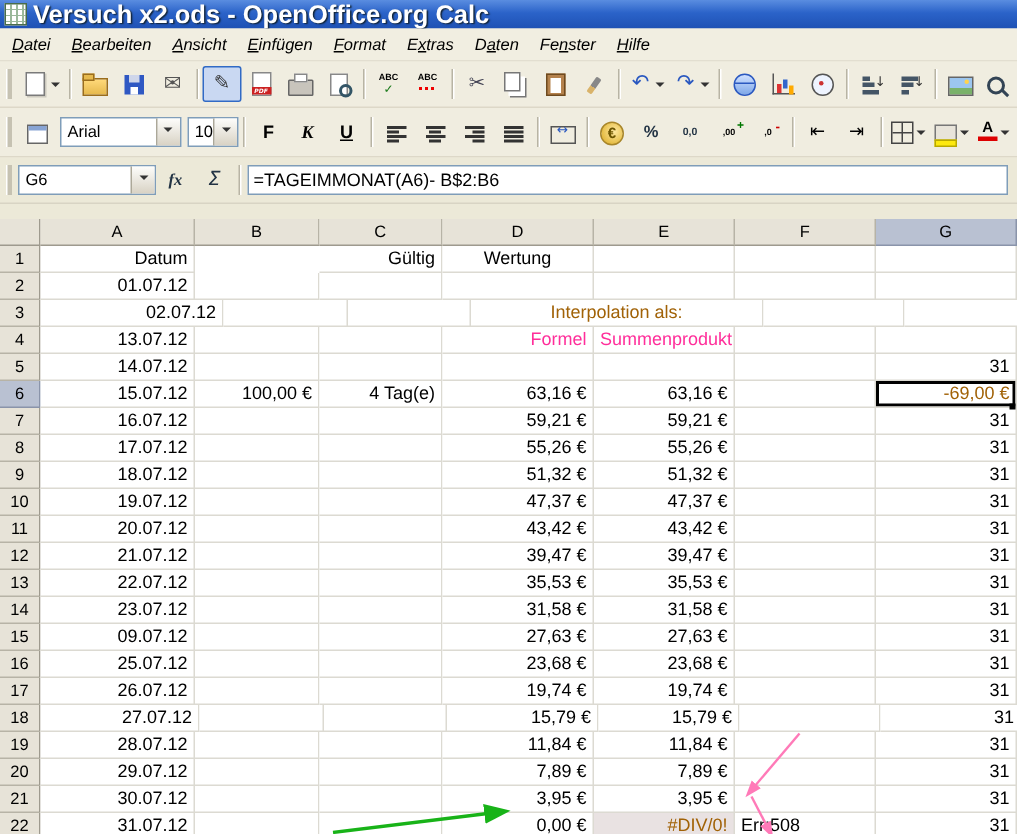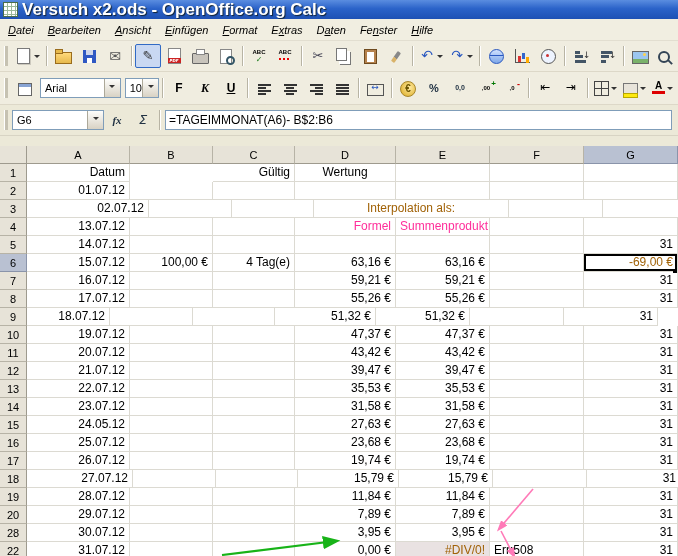--- a/index.html
+++ b/index.html
@@ -425,21 +425,21 @@
           <span class="cell" style="width: 103px;">17.07.12</span>
           <span class="cell" style="width: 83px;"></span>
           <span class="cell" style="width: 82px;"></span>
           <span class="cell" style="width: 101px;">55,26 €</span>
           <span class="cell" style="width: 94px;">55,26 €</span>
           <span class="cell" style="width: 94px;"></span>
           <span class="cell" style="width: 94px;">31</span>
         </div>
         <div class="grow">
           <span class="rowhdr">9</span>
-          <span class="cell" style="width: 83px;">18.07.12</span>
+          <span class="cell" style="width: 103px;">18.07.12</span>
           <span class="cell" style="width: 83px;"></span>
           <span class="cell" style="width: 82px;"></span>
           <span class="cell" style="width: 101px;">51,32 €</span>
           <span class="cell" style="width: 94px;">51,32 €</span>
           <span class="cell" style="width: 94px;"></span>
           <span class="cell" style="width: 94px;">31</span>
         </div>
         <div class="grow">
           <span class="rowhdr">10</span>
           <span class="cell" style="width: 103px;">19.07.12</span>
@@ -485,21 +485,21 @@
           <span class="cell" style="width: 103px;">23.07.12</span>
           <span class="cell" style="width: 83px;"></span>
           <span class="cell" style="width: 82px;"></span>
           <span class="cell" style="width: 101px;">31,58 €</span>
           <span class="cell" style="width: 94px;">31,58 €</span>
           <span class="cell" style="width: 94px;"></span>
           <span class="cell" style="width: 94px;">31</span>
         </div>
         <div class="grow">
           <span class="rowhdr">15</span>
-          <span class="cell" style="width: 103px;">24.05.12</span>
+          <span class="cell" style="width: 103px;">09.07.12</span>
           <span class="cell" style="width: 83px;"></span>
           <span class="cell" style="width: 82px;"></span>
           <span class="cell" style="width: 101px;">27,63 €</span>
           <span class="cell" style="width: 94px;">27,63 €</span>
           <span class="cell" style="width: 94px;"></span>
           <span class="cell" style="width: 94px;">31</span>
         </div>
         <div class="grow">
           <span class="rowhdr">16</span>
           <span class="cell" style="width: 103px;">25.07.12</span>
@@ -544,21 +544,21 @@
           <span class="rowhdr">20</span>
           <span class="cell" style="width: 103px;">29.07.12</span>
           <span class="cell" style="width: 83px;"></span>
           <span class="cell" style="width: 82px;"></span>
           <span class="cell" style="width: 101px;">7,89 €</span>
           <span class="cell" style="width: 94px;">7,89 €</span>
           <span class="cell" style="width: 94px;"></span>
           <span class="cell" style="width: 94px;">31</span>
         </div>
         <div class="grow">
-          <span class="rowhdr">28</span>
+          <span class="rowhdr">21</span>
           <span class="cell" style="width: 103px;">30.07.12</span>
           <span class="cell" style="width: 83px;"></span>
           <span class="cell" style="width: 82px;"></span>
           <span class="cell" style="width: 101px;">3,95 €</span>
           <span class="cell" style="width: 94px;">3,95 €</span>
           <span class="cell" style="width: 94px;"></span>
           <span class="cell" style="width: 94px;">31</span>
         </div>
         <div class="grow">
           <span class="rowhdr">22</span>

